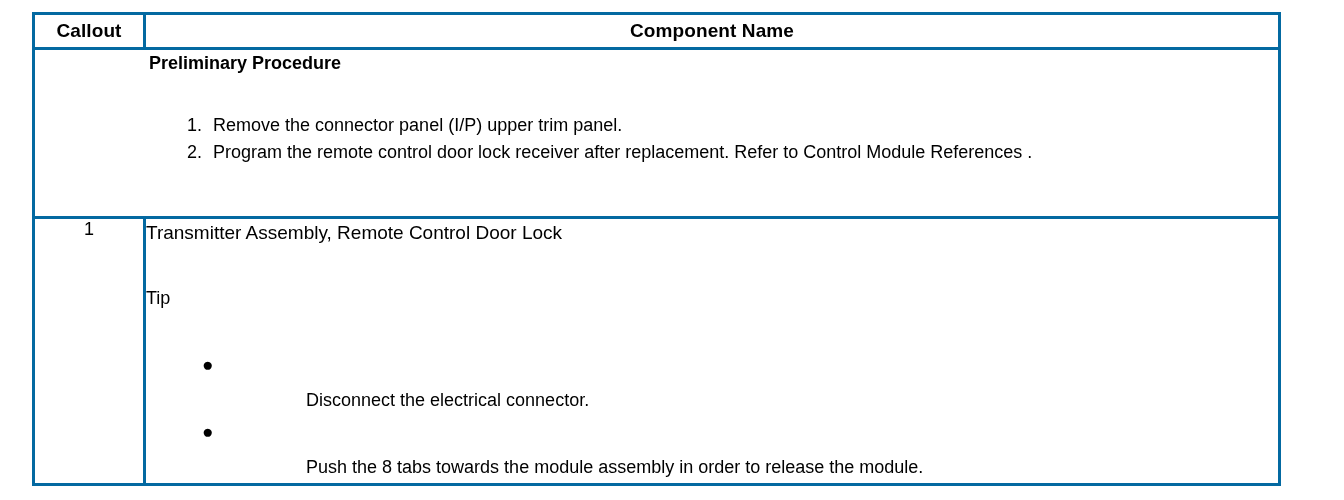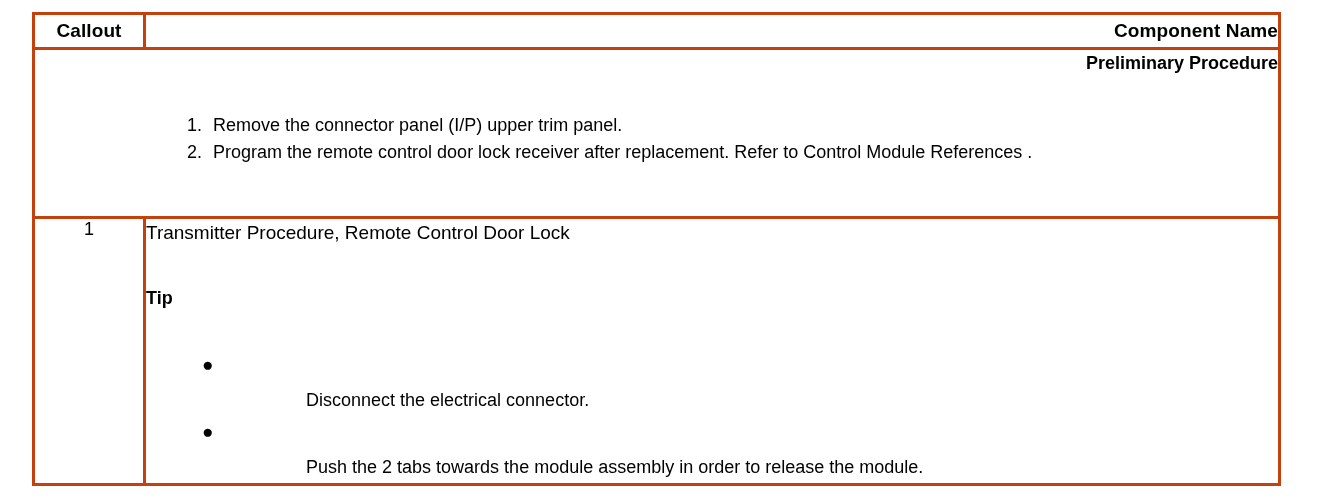--- a/index.html
+++ b/index.html
@@ -28,21 +28,21 @@
     left: 32px;
     top: 12px;
     width: 1246px;
     border-collapse: collapse;
     table-layout: fixed;
     background: #ffffff;
   }
 
   .service-table td,
   .service-table th {
-    border: 3px solid #c2410c;
+    border: 3px solid #0369a1;
     padding: 0;
     vertical-align: top;
     background: #ffffff;
   }
 
   
   .service-table {
     outline: 0;
   }
 
@@ -52,37 +52,36 @@
   
   .hdr-cell {
     height: 32px;
     text-align: center;
     font-weight: bold;
     font-size: 19px;
     line-height: 32px;
     letter-spacing: 0.1px;
   }
   .hdr-callout { font-size: 19px; }
-  .hdr-name { font-size: 19px; text-align: right; }
+  .hdr-name { font-size: 19px; }
 
   
   .prelim-cell {
     height: 166px;
     padding: 10px 0 0 0;
   }
   .prelim-inner {
     padding-left: 111px;
   }
   .prelim-heading {
     font-weight: bold;
     font-size: 18px;
     line-height: 22px;
     margin: 0 0 0 3px;
     padding-top: 2px;
-    text-align: right;
   }
   .prelim-list {
     margin: 0;
     padding: 0;
     list-style: none;
     margin-top: 38px;
   }
   .prelim-list li {
     display: flex;
     font-size: 18px;
@@ -115,21 +114,21 @@
   .comp-cell {
     padding: 8px 0 0 6px;
   }
   .comp-title {
     font-size: 19px;
     line-height: 24px;
     margin: 0;
     padding-top: 2px;
   }
   .comp-tip {
-    font-weight: bold;
+    font-weight: normal;
     font-size: 18px;
     line-height: 22px;
     margin: 0;
     padding-top: 42px;
   }
   .bullet-list {
     margin: 0;
     padding: 0;
     list-style: none;
     padding-top: 40px;
@@ -189,30 +188,30 @@
             </ol>
           </div>
         </td>
       </tr>
 
       <tr>
         <td class="callout-cell">
           <span class="callout-num">1</span>
         </td>
         <td class="comp-cell">
-          <div class="comp-title">Transmitter Procedure, Remote Control Door Lock</div>
+          <div class="comp-title">Transmitter Assembly, Remote Control Door Lock</div>
           <div class="comp-tip">Tip</div>
           <ul class="bullet-list">
             <li>
               <span class="bullet-dot">●</span>
               <span class="bullet-text">Disconnect the electrical connector.</span>
             </li>
             <li>
               <span class="bullet-dot">●</span>
-              <span class="bullet-text">Push the 2 tabs towards the module assembly in order to release the module.</span>
+              <span class="bullet-text">Push the 8 tabs towards the module assembly in order to release the module.</span>
             </li>
           </ul>
         </td>
       </tr>
 
     </tbody>
   </table>
 
 </div>
 

